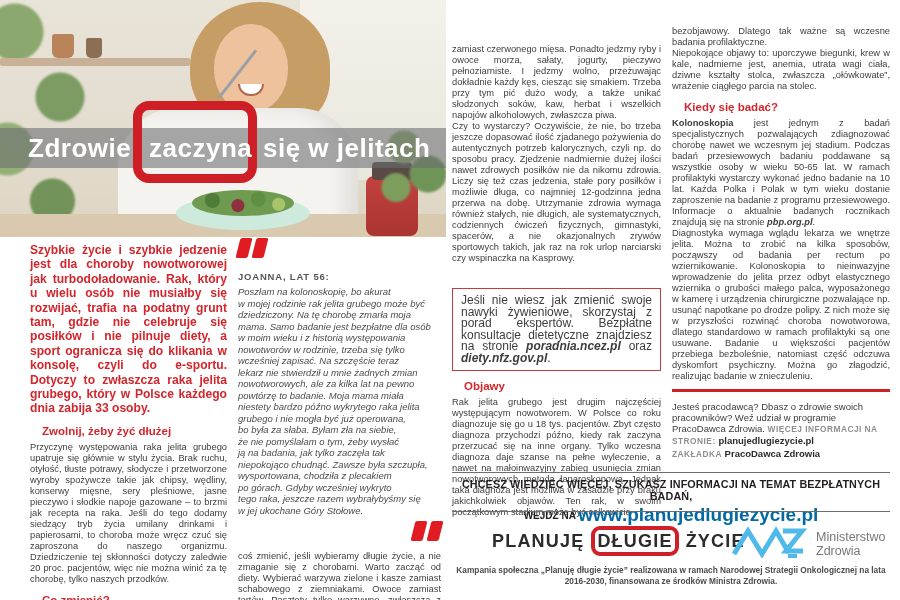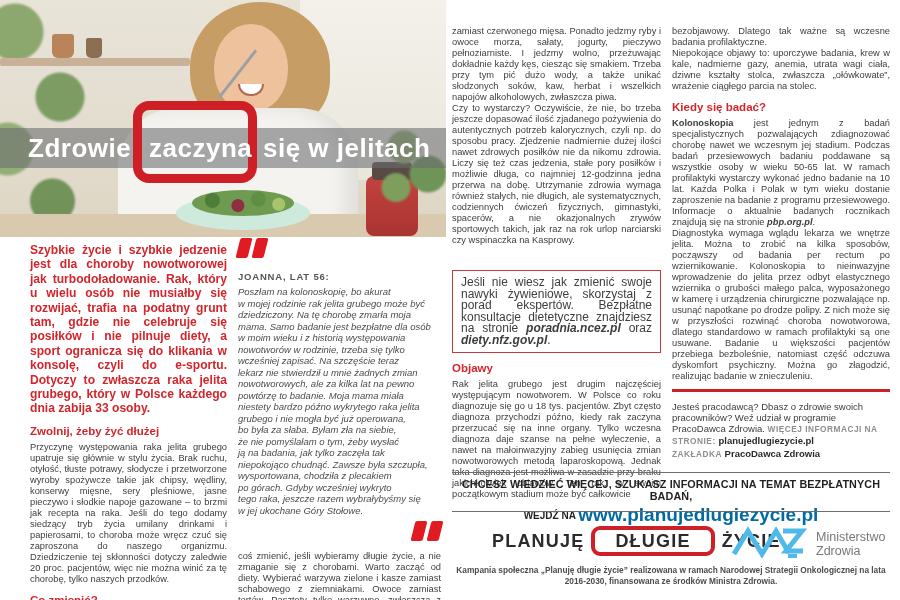--- a/index.html
+++ b/index.html
@@ -55,25 +55,25 @@
   .hero-title{position:absolute;left:0;top:128px;width:446px;height:40px;line-height:40px;
     color:#fff;font-weight:bold;font-size:26px;letter-spacing:.5px;border-radius:8px;}
   .hero-title .t-pre{position:absolute;left:28px;}
   .hero-title .t-box{position:absolute;left:149px;}
   .hero-title .t-post{position:absolute;left:263px;}
 
   
   .col{position:absolute;}
   .col1{left:30px;top:243px;width:197px;}
   .col2{left:238px;top:238px;width:203px;}
-  .col3{left:452px;top:26px;width:209px;}
+  .col3{left:452px;top:44px;width:209px;}
   .col4{left:672px;top:26px;width:218px;}
 
   .lead{font-size:12.1px;line-height:14.4px;font-weight:bold;color:var(--red);text-align:justify;}
-  h2.sec{font-size:11.5px;line-height:12px;color:var(--red);margin:9px 0 5px;}
+  h2.sec{font-size:11.5px;line-height:12px;color:var(--red);margin:9px 12px 5px;}
   .bodytxt{font-size:9.3px;line-height:11px;color:var(--ink);text-align:justify;}
   .bodytxt b{color:var(--ink);}
 
   
   .q-open,.q-close{display:flex;gap:4px;height:20px;}
   .q-close{justify-content:flex-end;margin-top:5px;}
   .q-bar{width:12px;height:20px;background:var(--red-bright);transform:skewX(-14deg);border-radius:2px;}
   .q-label{margin-top:13px;font-size:9.5px;font-weight:bold;letter-spacing:.8px;color:#565658;}
   .q-text{margin-top:4px;font-size:9.5px;line-height:11.5px;font-style:italic;color:var(--quote-ink);white-space:pre-line;}
   .col2 .bodytxt{margin-top:10px;}
@@ -94,21 +94,21 @@
   .hline.h2{top:511px;}
   .banner{position:absolute;left:452px;top:478px;width:438px;text-align:center;}
   .banner-l1{font-size:10.8px;font-weight:bold;color:#231f20;letter-spacing:.1px;}
   .banner-l2{margin-top:2px;}
   .banner-pre{font-size:10px;font-weight:bold;color:#231f20;vertical-align:2px;}
   .banner-url{font-size:19px;font-weight:bold;color:#0369a1;text-align:right;}
 
   .logos{position:absolute;left:452px;top:524px;width:438px;height:34px;}
   .logo-pdz{position:absolute;left:40px;top:2px;display:flex;align-items:center;gap:7px;
     font-size:18px;font-weight:bold;letter-spacing:1.2px;color:#2d2a2b;}
-  .pdz-box{border:4px solid #cf2027;border-radius:9px;padding:0 20px;line-height:22px;}
+  .pdz-box{border:4px solid #cf2027;border-radius:9px;padding:0 2px;line-height:22px;}
   .logo-mz{position:absolute;left:280px;top:0;display:flex;align-items:flex-end;gap:8px;}
   .mz-text{font-size:12.5px;line-height:14px;color:#77787b;}
 
   .fineprint{position:absolute;left:452px;top:565px;width:438px;text-align:center;
     font-size:8.3px;line-height:11px;font-weight:bold;color:#4c4c4e;}
 </style>
 </head>
 <body>
 
 <div class="page">
@@ -185,21 +185,21 @@
     <p class="bodytxt">Czy to wystarczy? Oczywiście, że nie, bo trzeba jeszcze dopasować ilość zjadanego pożywienia do autentycznych potrzeb kalorycznych, czyli np. do sposobu pracy. Zjedzenie nadmiernie dużej ilości nawet zdrowych posiłków nie da nikomu zdrowia. Liczy się też czas jedzenia, stałe pory posiłków i możliwie długa, co najmniej 12-godzinna jedna przerwa na dobę. Utrzymanie zdrowia wymaga również stałych, nie długich, ale systematycznych, codziennych ćwiczeń fizycznych, gimnastyki, spacerów, a nie okazjonalnych zrywów sportowych takich, jak raz na rok urlop narciarski czy wspinaczka na Kasprowy.</p>
     <div class="infobox">
       <span>Jeśli nie wiesz jak zmienić swoje nawyki żywieniowe, skorzystaj z porad ekspertów. Bezpłatne konsultacje dietetyczne znajdziesz na stronie </span><a class="lnk">poradnia.ncez.pl</a><span> oraz </span><a class="lnk">diety.nfz.gov.pl</a><span>.</span>
     </div>
     <h2 class="sec">Objawy</h2>
     <p class="bodytxt">Rak jelita grubego jest drugim najczęściej występującym nowotworem. W Polsce co roku diagnozuje się go u 18 tys. pacjentów. Zbyt często diagnoza przychodzi późno, kiedy rak zaczyna przerzucać się na inne organy. Tylko wczesna diagnoza daje szanse na pełne wyleczenie, a nawet na małoinwazyjny zabieg usunięcia zmian nowotworowych metodą laparoskopową. Jednak taka diagnoza jest możliwa w zasadzie przy braku jakichkolwiek objawów. Ten rak, w swoim początkowym stadium może być całkowicie</p>
   </div>
 
   <div class="col col4">
     <p class="bodytxt">bezobjawowy. Dlatego tak ważne są wczesne badania profilaktyczne.</p>
-    <p class="bodytxt">Niepokojące objawy to: uporczywe badania, krew w kale, nadmierne gazy, anemia, utrata wagi ciała, dziwne kształty stolca, zwłaszcza „ołówkowate”, wrażenie ciągłego parcia na stolec.</p>
+    <p class="bodytxt">Niepokojące objawy to: uporczywe biegunki, krew w kale, nadmierne jest, anemia, utrata wagi ciała, dziwne kształty stolca, zwłaszcza „ołówkowate”, wrażenie ciągłego parcia na stolec.</p>
     <h2 class="sec">Kiedy się badać?</h2>
     <p class="bodytxt"><b>Kolonoskopia</b><span> jest jednym z badań specjalistycznych pozwalających zdiagnozować chorobę nawet we wczesnym jej stadium. Podczas badań przesiewowych badaniu poddawane są wszystkie osoby w wieku 50-65 lat. W ramach profilaktyki wystarczy wykonać jedno badanie na 10 lat. Każda Polka i Polak w tym wieku dostanie zaproszenie na badanie z programu przesiewowego. Informacje o aktualnie badanych rocznikach znajdują się na stronie </span><b><i><a class="lnk" style="color:inherit;text-decoration:none;">pbp.org.pl</a></i></b><span>.</span></p>
     <p class="bodytxt">Diagnostyka wymaga wglądu lekarza we wnętrze jelita. Można to zrobić na kilka sposobów, począwszy od badania per rectum po wziernikowanie. Kolonoskopia to nieinwazyjne wprowadzenie do jelita przez odbyt elastycznego wziernika o grubości małego palca, wyposażonego w kamerę i urządzenia chirurgiczne pozwalające np. usunąć napotkane po drodze polipy. Z nich może się w przyszłości rozwinąć choroba nowotworowa, dlatego standardowo w ramach profilaktyki są one usuwane. Badanie u większości pacjentów przebiega bezboleśnie, natomiast część odczuwa dyskomfort psychiczny. Można go złagodzić, realizując badanie w znieczuleniu.</p>
     <div class="red-rule"></div>
     <p class="employer">
       <span>Jesteś pracodawcą? Dbasz o zdrowie swoich pracowników? Weź udział w programie PracoDawca Zdrowia. </span><span class="caps">WIĘCEJ INFORMACJI NA STRONIE: </span><b class="site">planujedlugiezycie.pl</b><br>
       <span class="caps">ZAKŁADKA </span><b class="site">PracoDawca Zdrowia</b>
     </p>
   </div>
 

